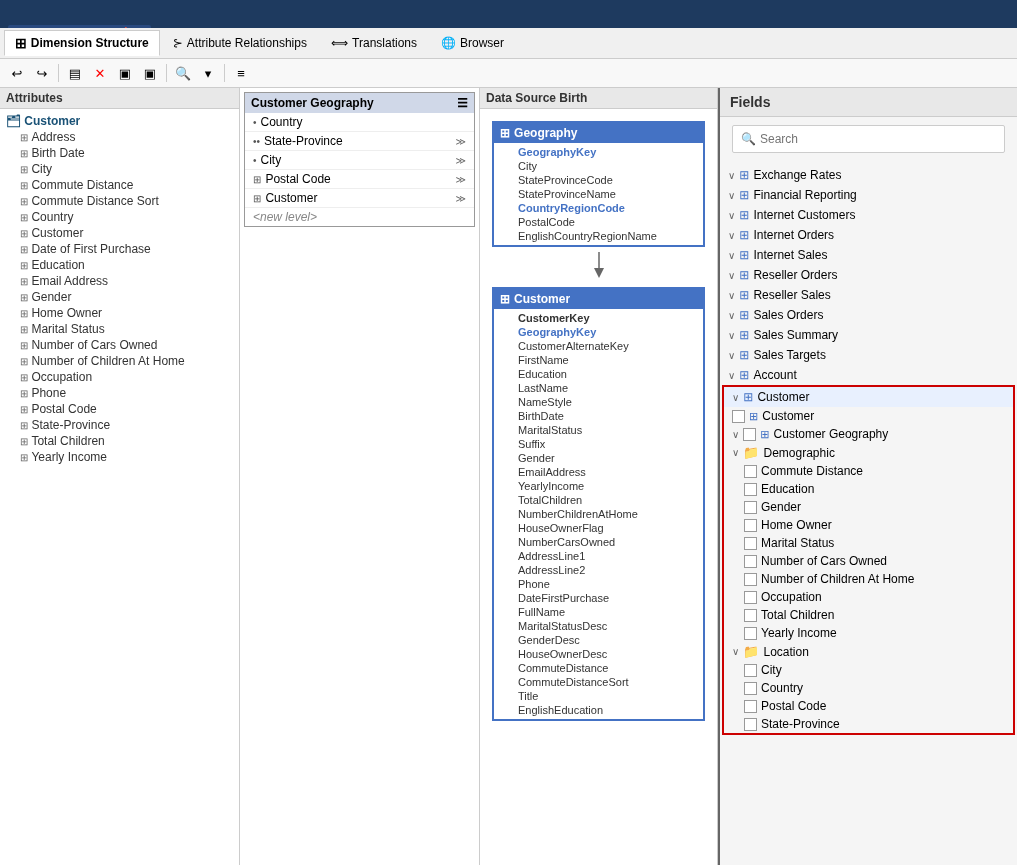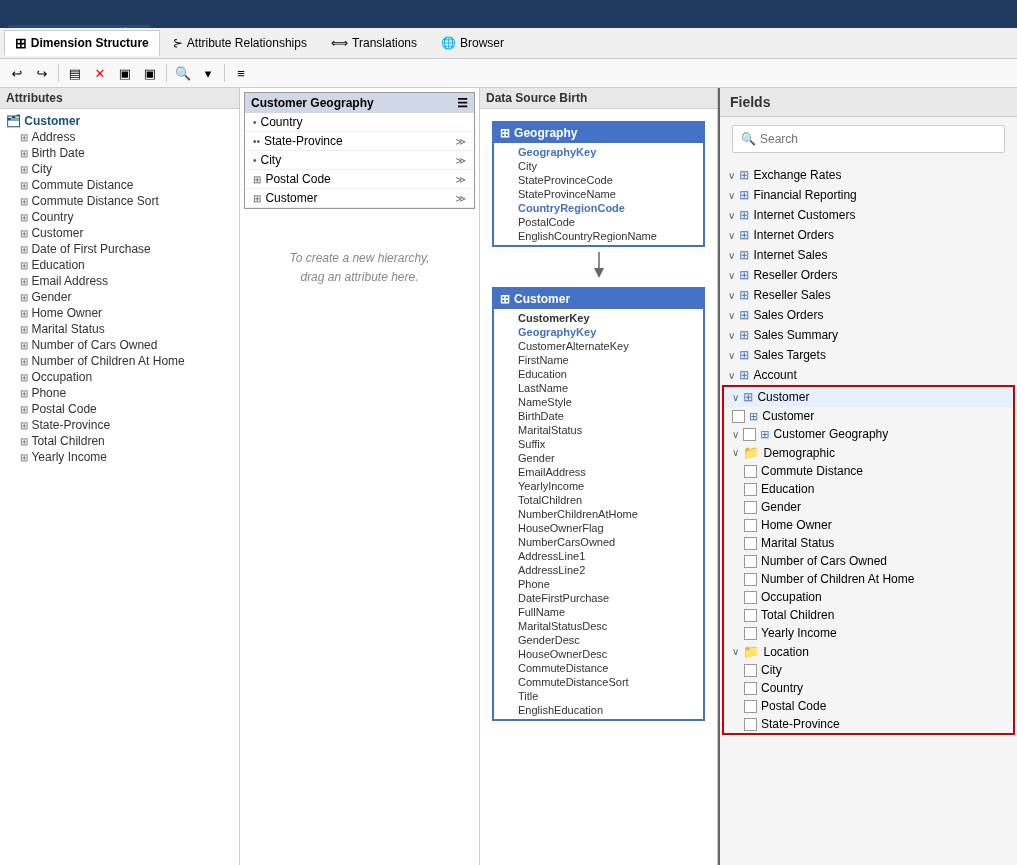--- a/index.html
+++ b/index.html
@@ -482,23 +482,23 @@
             <div class="hierarchy-item">
               <span class="bullet">⊞</span>
               <span>Postal Code</span>
               <span style="margin-left:auto;font-size:10px;color:#666;">≫</span>
             </div>
             <div class="hierarchy-item">
               <span class="bullet">⊞</span>
               <span>Customer</span>
               <span style="margin-left:auto;font-size:10px;color:#666;">≫</span>
             </div>
-          </div>
-          <div class="drag-area">
-            To create a new hierarchy,<br>drag an attribute here.
+            <div class="hierarchy-new">
+              <span>&lt;new level&gt;</span>
+            </div>
           </div>
         </div>
       </div>
 
       <div class="pane pane-datasource">
         <div class="pane-header">Data Source Birth</div>
         <div class="pane-content">
 
           <div class="dsv-table">
             <div class="dsv-table-header">

